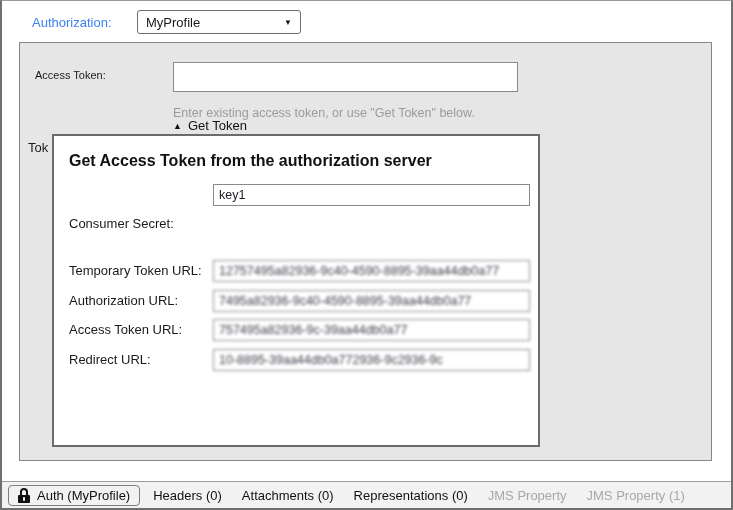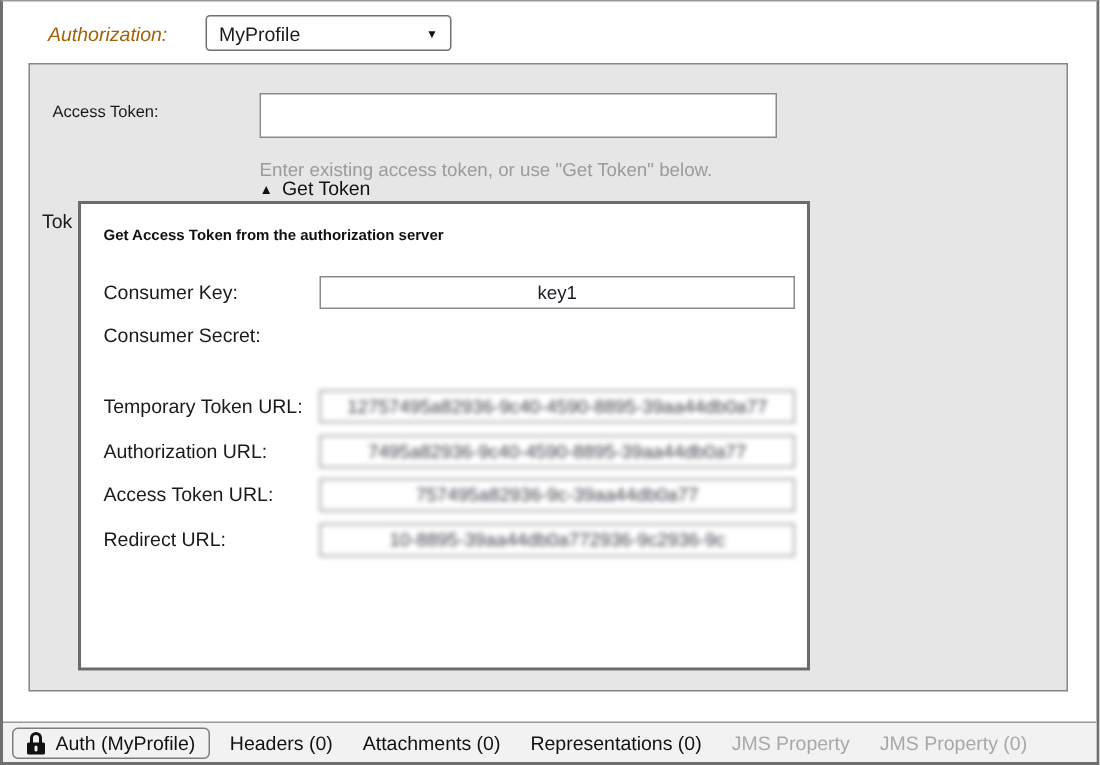--- a/index.html
+++ b/index.html
@@ -6,21 +6,21 @@
   html,body { background:#ffffff; }
   body { font-family:"Liberation Sans", sans-serif; }
 
   .window {
     position:relative; width:733px; height:510px;
     background:#ffffff; overflow:hidden;
     border:2px solid #6f6f6f; border-top:1px solid #9a9a9a;
   }
 
   
-  .auth-label { position:absolute; left:30px; top:14px; font-size:13px; color:#a16207;font-style:italic; }
+  .auth-label { position:absolute; left:30px; top:14px; font-size:13px; color:#3b82f6; }
   .combo {
     position:absolute; left:135px; top:9px; width:164px; height:24px;
     background:#ffffff; border:1px solid #707070; border-radius:3px;
     display:flex; align-items:center; padding:0 8px; font-size:13px; color:#1a1a1a;
     box-shadow: inset 0 0 0 1px #fbfbfb;
     gap: 41px;
   }
   .combo .combo-text { flex:1; }
   .combo .combo-arrow { font-size:8px; color:#111; margin-left:4px; }
 
@@ -41,30 +41,30 @@
     display:flex; align-items:center; gap:6px; cursor:default;
   }
   .get-token-toggle .tri { font-size:9px; color:#111; }
   .clipped-label { position:absolute; left:26px; top:139px; font-size:13px; color:#1a1a1a; z-index:1; }
 
   
   .dialog {
     position:absolute; left:50px; top:133px; width:488px; height:313px;
     background:#ffffff; border:2px solid #6b6b6b; z-index:5;
   }
-  .dialog-title { position:absolute; left:15px; top:16px; font-size:10px; font-weight:bold; color:#111; }
+  .dialog-title { position:absolute; left:15px; top:16px; font-size:16px; font-weight:bold; color:#111; }
   .drow { position:absolute; left:15px; right:12px; height:22px; }
   .drow label {
     position:absolute; left:0; top:0; height:22px; line-height:22px;
     font-size:13px; color:#1a1a1a;
   }
   .dinput {
     position:absolute; left:144px; top:0; width:317px; height:22px;
     background:#ffffff; border:1px solid #8a8a8a; font-size:12.5px; padding:0 5px;
-    color:#1c1b26; font-family:"Liberation Sans", sans-serif;text-align:center;
+    color:#1c1b26; font-family:"Liberation Sans", sans-serif;
   }
   .dinput.blurred { filter:blur(1.7px); color:#3f3d4a; }
   .get-btn {
     position:absolute; left:157px; top:256px; width:106px; height:23px;
     font-size:13px; color:#111; font-family:"Liberation Sans", sans-serif;
     border:1px solid #707070; border-radius:3px;
     background:linear-gradient(to bottom, #f2f2f2 0%, #ebebeb 45%, #dddddd 46%, #cfcfcf 100%);
     box-shadow: inset 0 0 0 1px #fbfbfb;
   }
 
@@ -112,21 +112,20 @@
     <span class="tri">▲</span>
     <span>Get Token</span>
   </div>
 
   <span class="clipped-label">Tok</span>
 
   <div class="dialog">
     <div class="dialog-title">Get Access Token from the authorization server</div>
 
     <div class="drow" style="top:48px">
-      <label>Consumer Key:</label>
       <input class="dinput" readonly="" value="key1" style="">
     </div>
 
     <div class="drow" style="top:77px">
       <label>Consumer Secret:</label>
     </div>
 
     <div class="drow" style="top:124px">
       <label>Temporary Token URL:</label>
       <input class="dinput blurred" readonly="" value="12757495a82936-9c40-4590-8895-39aa44db0a77" style="">
@@ -155,16 +154,16 @@
         <span class="shackle"></span>
           <span class="lock-body"></span>
           <span class="keyhole"></span>
       </span>
       <span>Auth (MyProfile)</span>
     </span>
     <span class="tab">Headers (0)</span>
     <span class="tab">Attachments (0)</span>
     <span class="tab">Representations (0)</span>
     <span class="tab disabled">JMS Property</span>
-    <span class="tab disabled">JMS Property (0)</span>
+    <span class="tab disabled">JMS Property (1)</span>
   </div>
 
 </div>
 
 </body></html>

